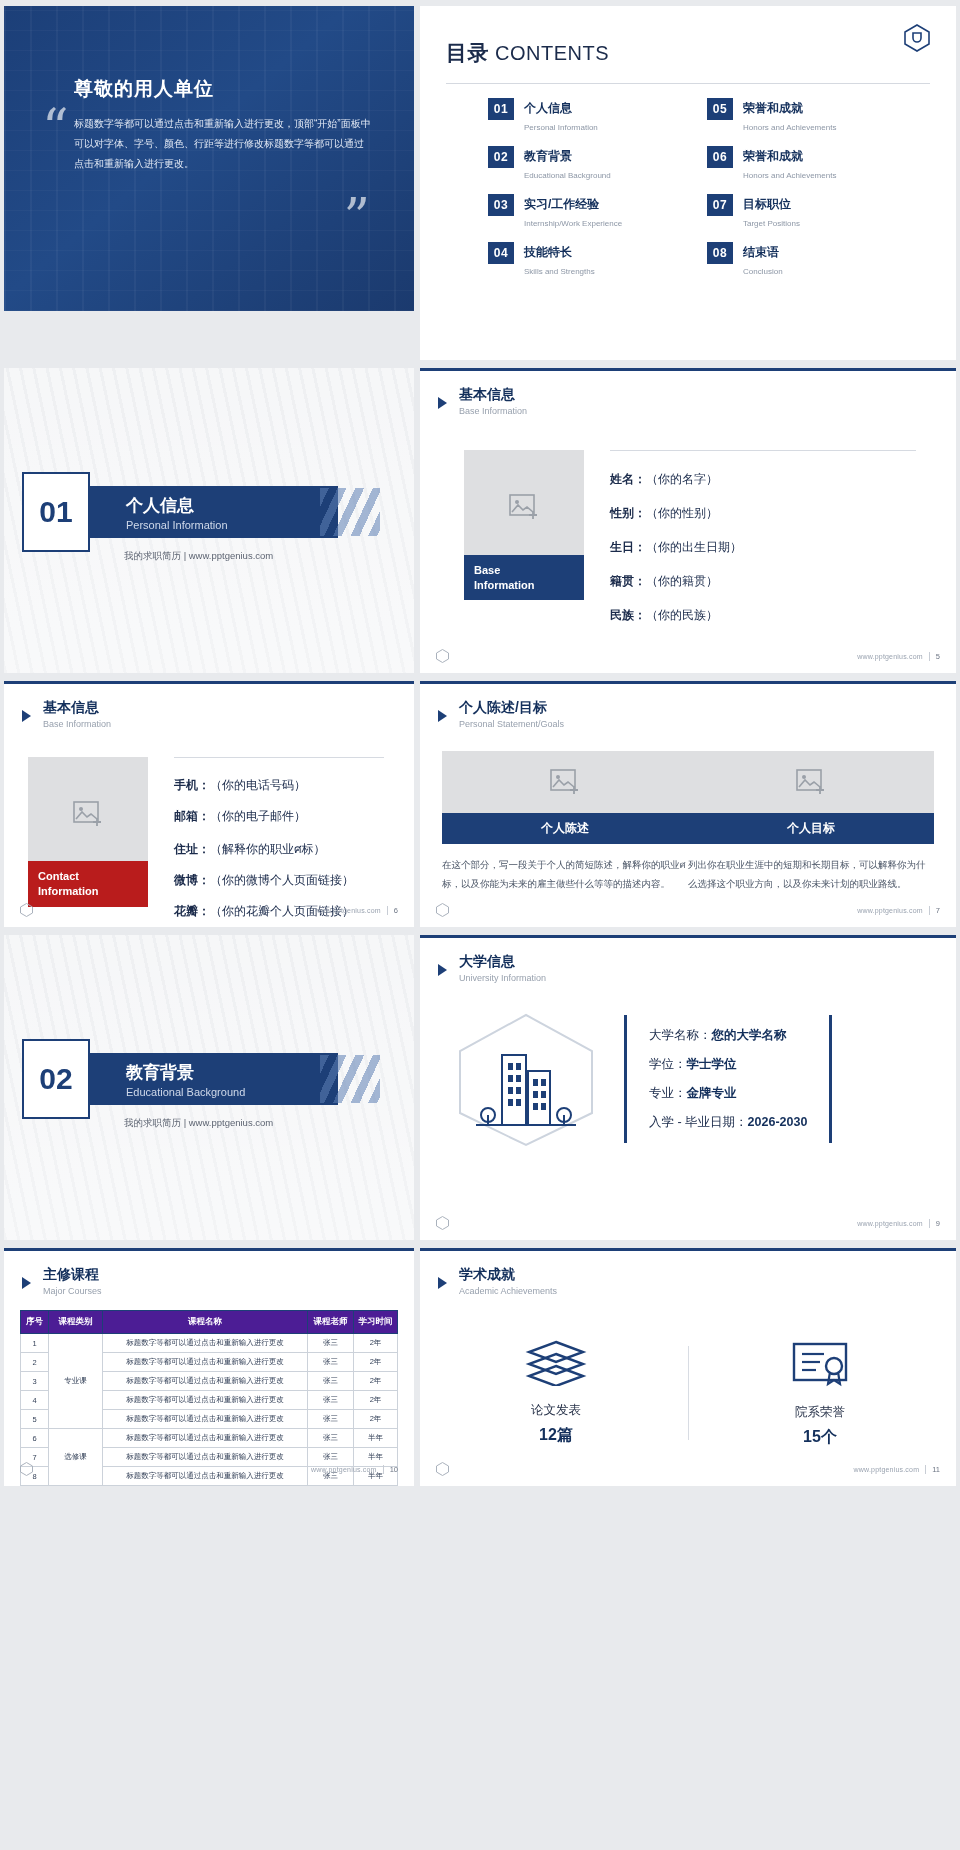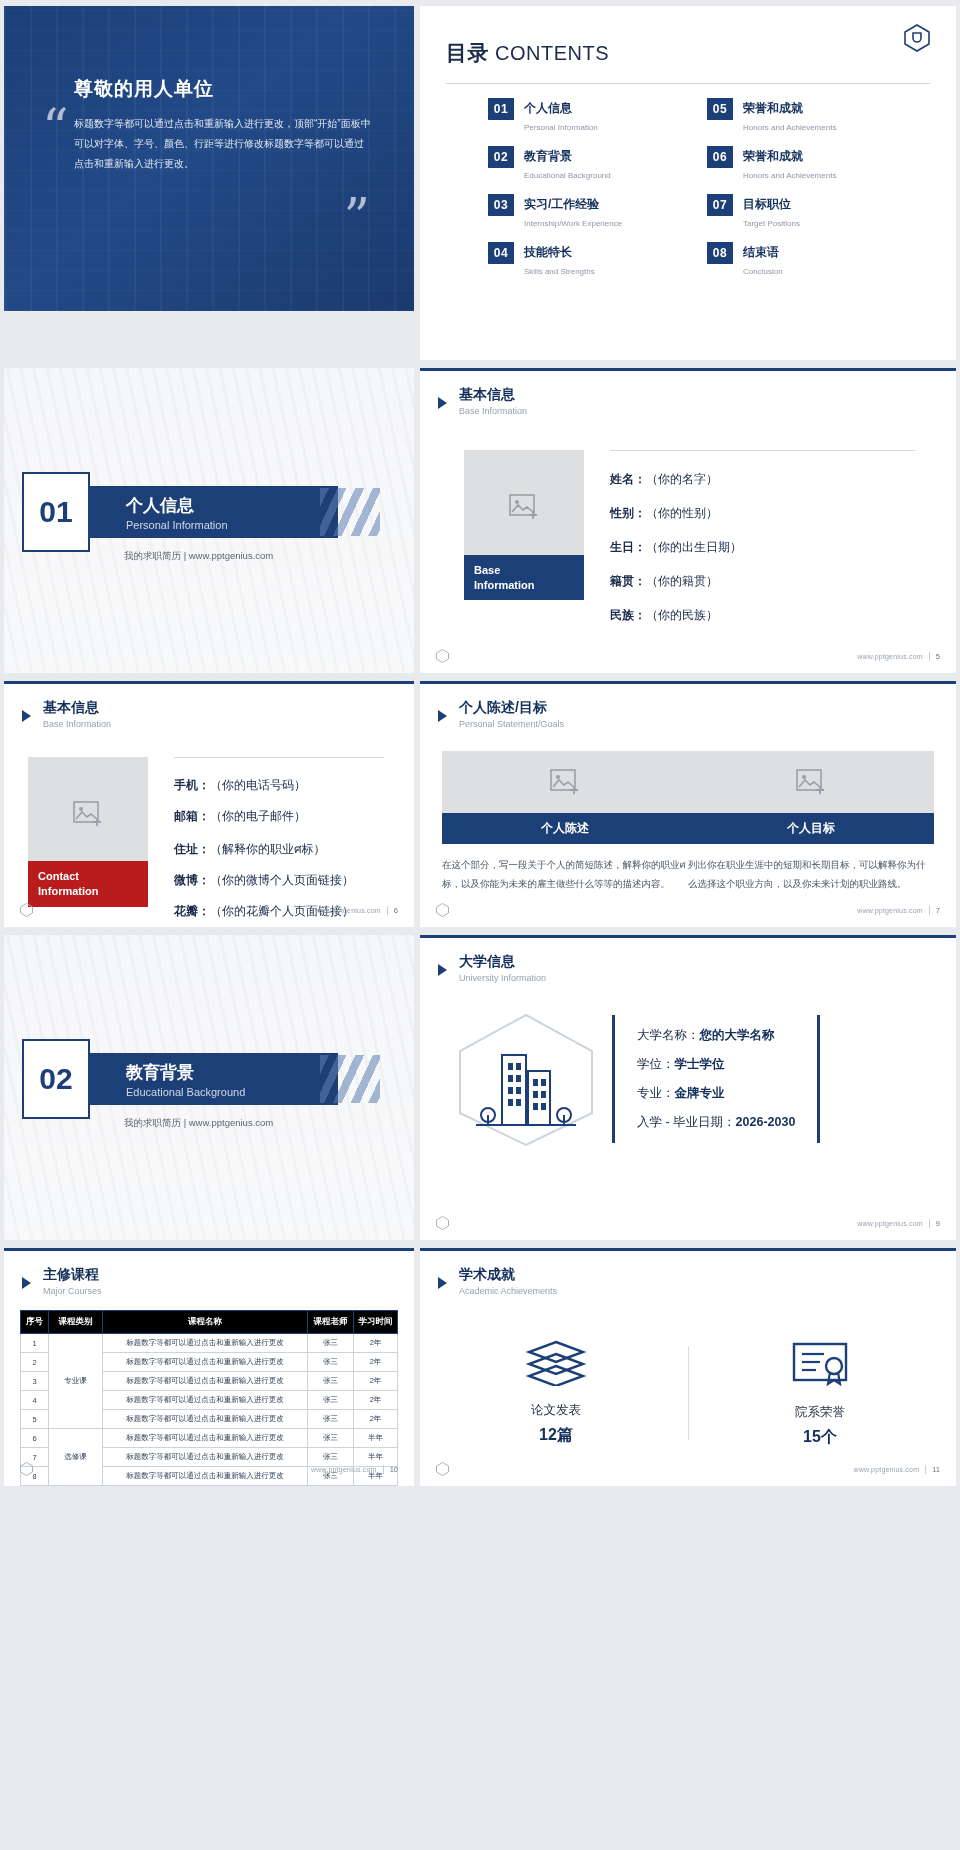--- a/index.html
+++ b/index.html
@@ -132,30 +132,30 @@
   .contact-fields .line { font-size: 12px; padding: 7px 0; }
 
   
   .state-wrap { display: flex; padding: 22px 22px 0 22px;}
   .state-col { flex: 1; }
   .state-img { height: 62px; background: #dedfe1; display: flex; align-items: center; justify-content: center;}
   .state-cap { background: #1d3f77; color: #fff; text-align: center; font-size: 12px; font-weight: bold; padding: 7px 0; }
   .state-txt { font-size: 9.5px; color: #4a5costa; color:#4a5566; line-height: 1.95; margin-top: 12px; }
 
   
-  .uni-wrap { display: flex; align-items: center; gap: 6px; padding: 26px 30px 0 26px; }
+  .uni-wrap { display: flex; align-items: center; gap: 18px; padding: 26px 30px 0 26px; }
   .uni-art { width: 160px; height: 140px; position: relative; }
   .uni-lines { border-left: 3px solid #1d3f77; border-right: 3px solid #1d3f77; padding: 6px 22px; }
   .uni-lines .line { font-size: 12.5px; padding: 6px 0; }
   .uni-lines .v { font-weight: bold; color: #14305c; }
 
   
   .tbl { margin: 14px 16px 0; border-collapse: collapse; width: calc(100% - 32px); }
   .tbl th {
-    background: #000000; color: #fff; font-size: 8.5px; font-weight: bold;
+    background: #4c1d95; color: #fff; font-size: 8.5px; font-weight: bold;
     padding: 5px 2px; border: 1px solid #1d3f77;
   }
   .tbl td {
     font-size: 7.5px; color: #36435a; padding: 4px 3px; border: 1px solid #ccd2da;
     text-align: center; background: #fff;
   }
   .tbl td.name { text-align: center; }
 
   
   .ach-wrap { display: flex; padding: 42px 4px 0; }

